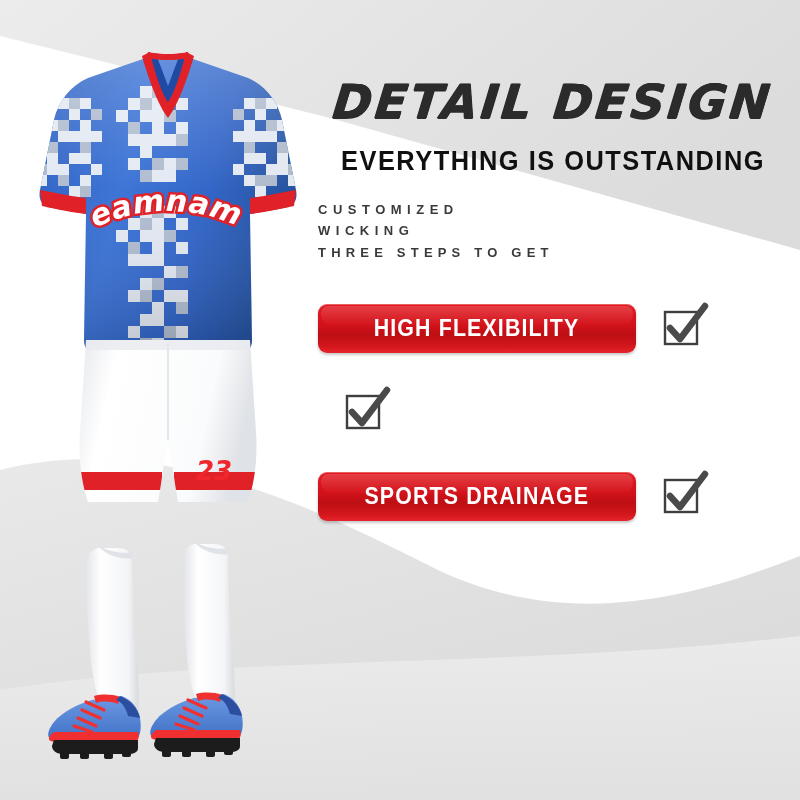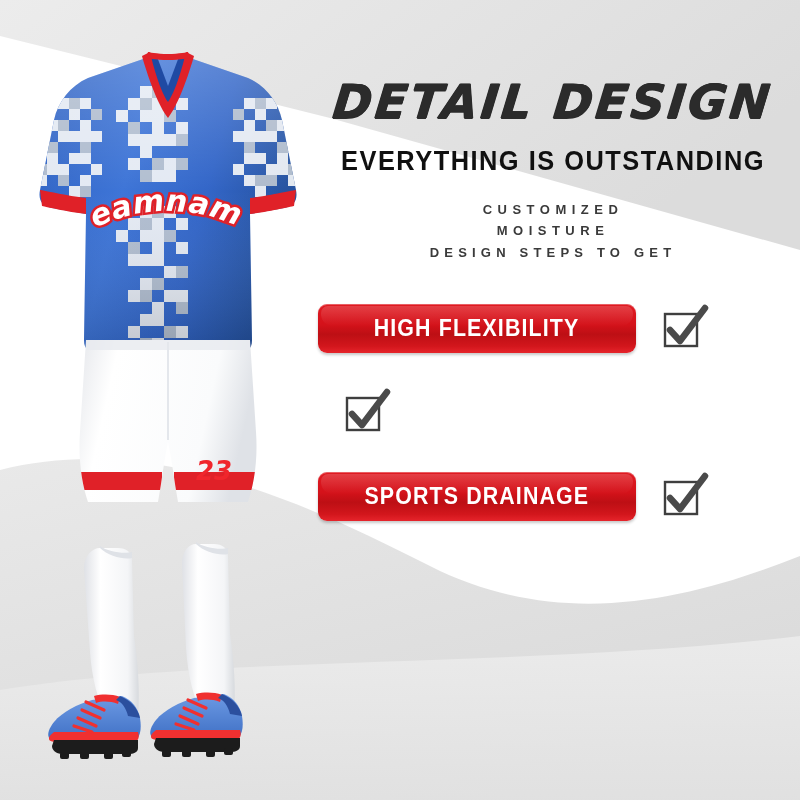--- a/index.html
+++ b/index.html
@@ -28,32 +28,32 @@
     transform:skewX(-6deg);
     text-shadow:0.6px 0 0 #2b2b2b,-0.6px 0 0 #2b2b2b,0 0.6px 0 #2b2b2b;
   }
   .title-sub{
     font-family:"Liberation Sans Narrow","Liberation Sans",sans-serif;
     font-size:27px;font-weight:700;letter-spacing:1.6px;
     color:#101010;text-align:center;margin-top:21px;
     transform:scaleX(0.94);
   }
   .tagline{
-    text-align:center;color:#3a3a3a;
+    color:#3a3a3a;
     font-family:"Liberation Sans",sans-serif;
   }
   .tagline div{
     font-size:13px;font-weight:700;letter-spacing:5.5px;line-height:1.62;
   }
   .tagline div.t3{letter-spacing:5.2px;}
 
   
   .features{position:absolute;left:0;top:248px;width:470px;}
   .feature-row{
-    display:flex;align-items:center;height:49px;margin-bottom:35px;
+    display:flex;align-items:flex-start;height:49px;margin-bottom:35px;
   }
   .feature-row:last-child{margin-bottom:0;}
   .badge{
     width:318px;height:49px;border-radius:9px;
     background:linear-gradient(180deg,#e01b22 0%,#d4121a 42%,#bd0f14 62%,#d2161c 86%,#e6242b 100%);
     box-shadow:0 2px 3px rgba(0,0,0,0.22), inset 0 1px 0 rgba(255,255,255,0.30);
     display:flex;align-items:center;justify-content:center;
     position:relative;
   }
   .badge::after{
@@ -375,22 +375,22 @@
   </div>
 
   <div class="right-col">
 
     <h1 class="title-main">DETAIL DESIGN</h1>
 
     <h2 class="title-sub">EVERYTHING IS OUTSTANDING</h2>
 
     <div class="tagline">
       <div class="t1">CUSTOMIZED</div>
-      <div class="t2">MOISTURE</div>
-      <div class="t3">DESIGN STEPS TO GET</div>
+      <div class="t2">WICKING</div>
+      <div class="t3">THREE STEPS TO GET</div>
     </div>
 
     <div class="features">
 
       <div class="feature-row">
         <div class="badge">
           <span class="badge-label">HIGH FLEXIBILITY</span>
         </div>
         <div class="check">
           <svg width="46" height="46" viewBox="0 0 46 46">

